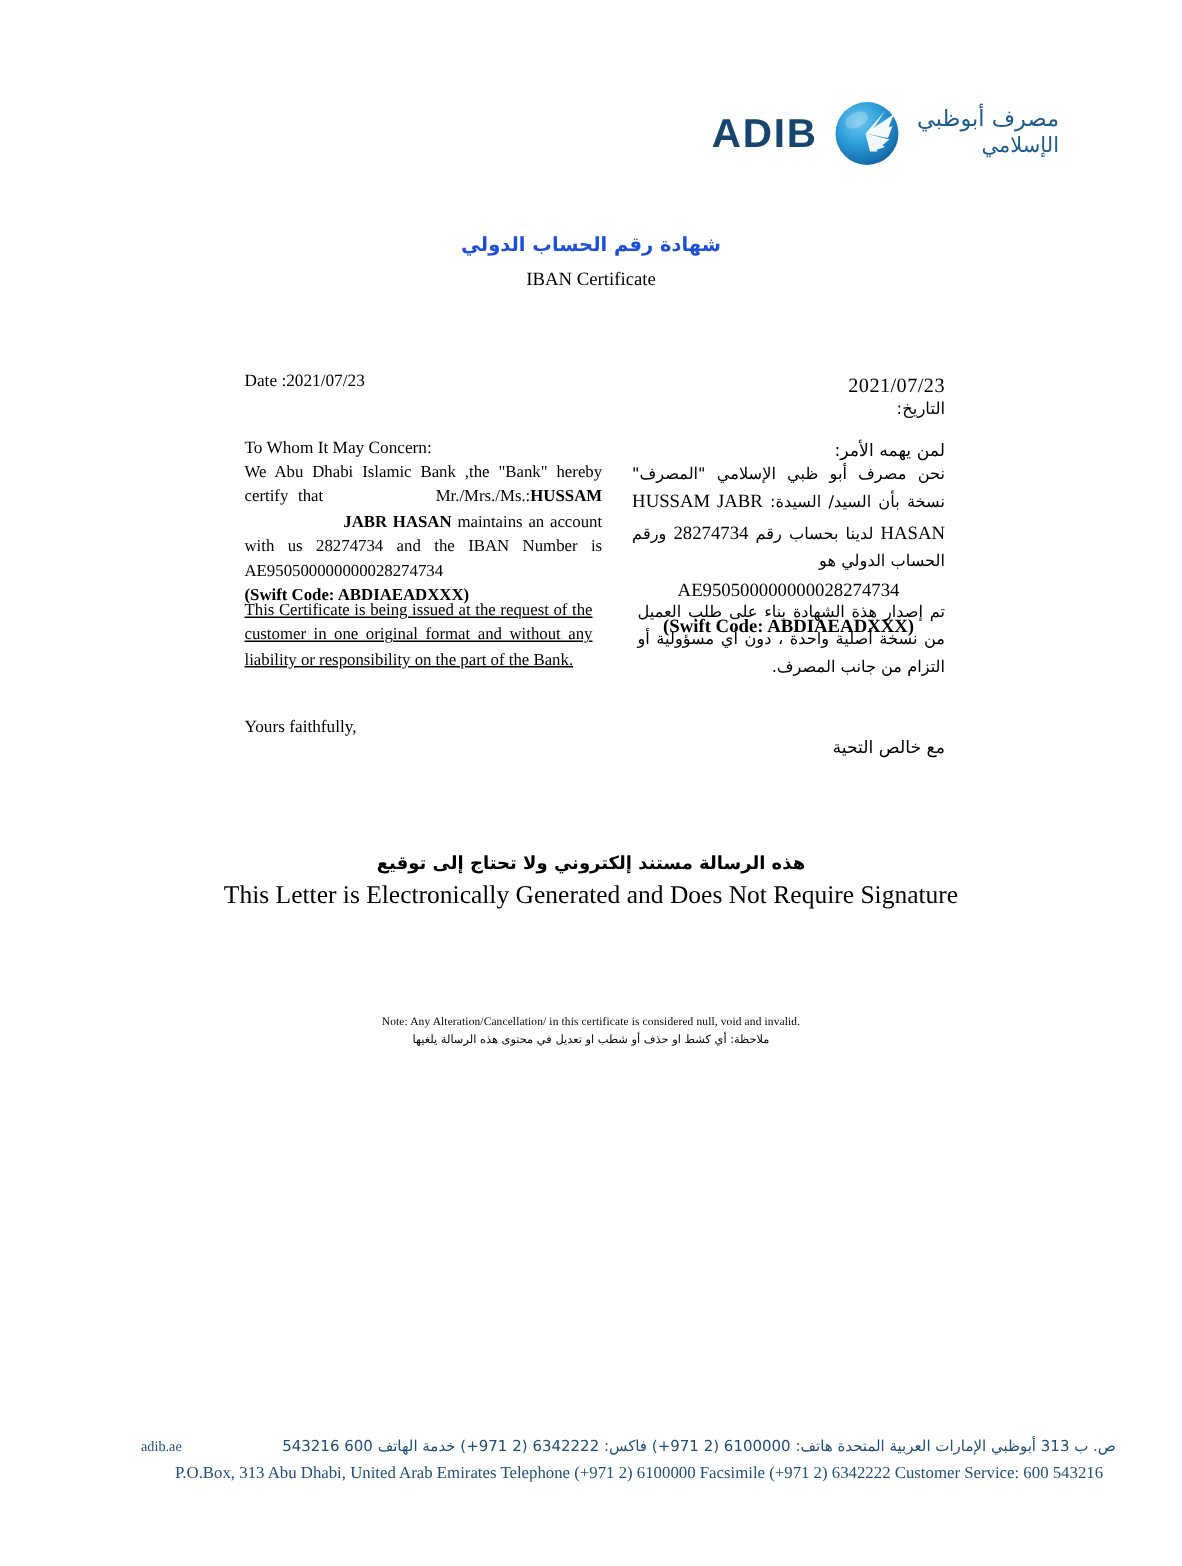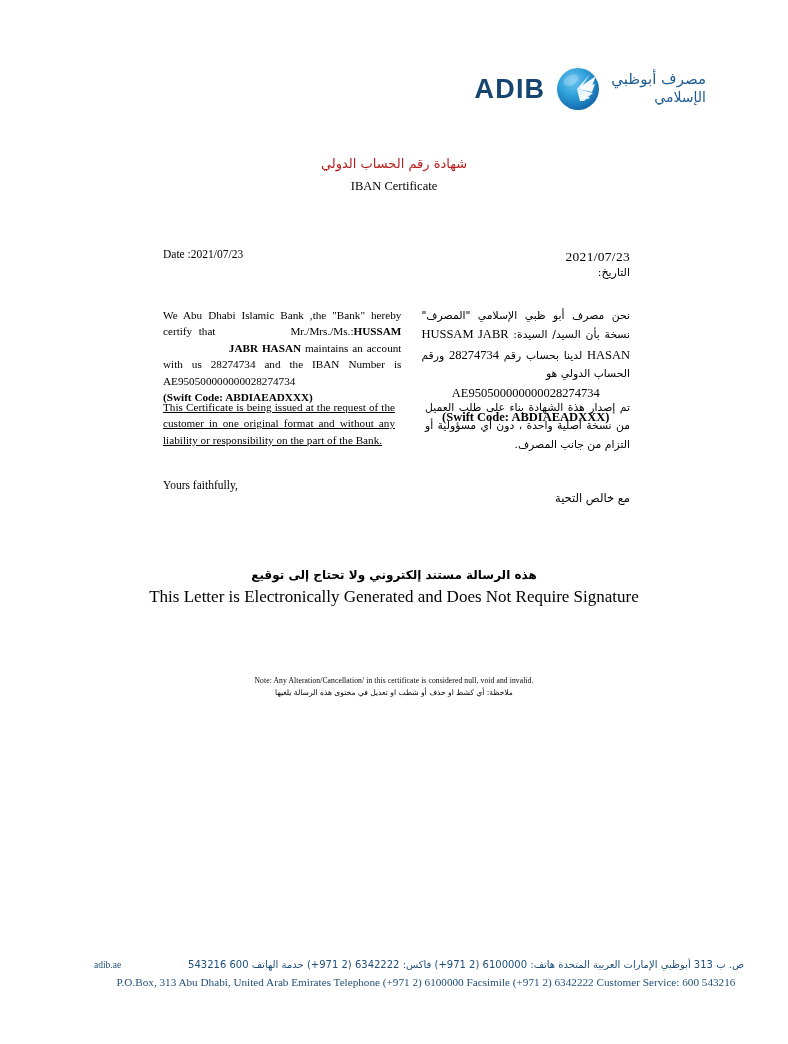--- a/index.html
+++ b/index.html
@@ -68,22 +68,22 @@
   
   .doc-title-ar {
     position: absolute;
     top: 156px;
     left: 0;
     width: 100%;
     text-align: center;
     direction: rtl;
     font-family: "DejaVu Sans", sans-serif;
     font-size: 13px;
-    font-weight: 400;
-    color: #b91c1c;
+    font-weight: 700;
+    color: #1d4ed8;
   }
   .doc-title-en {
     position: absolute;
     top: 179px;
     left: 0;
     width: 100%;
     text-align: center;
     font-size: 12.5px;
     color: #000;
   }
@@ -323,20 +323,24 @@
   <div class="doc-title-en">IBAN Certificate</div>
 
   <div class="meta">
     <div class="meta-row">
       <div class="meta-en">Date :2021/07/23</div>
       <div class="meta-ar">
         <span class="date-val">2021/07/23</span>
         <span>التاريخ:</span>
       </div>
     </div>
+    <div class="meta-row second">
+      <div class="meta-en">To Whom It May Concern:</div>
+      <div class="meta-ar">لمن يهمه الأمر:</div>
+    </div>
   </div>
 
   <div class="body-block">
     <div class="col-en">
       <span>We Abu Dhabi Islamic Bank ,the "Bank" hereby certify that</span>
       <span class="spread"></span>
       <span>Mr./Mrs./Ms.:</span><span class="nm">HUSSAM</span>
       <span class="spread"></span>
       <span class="nm">JABR</span>
       <span class="nm">HASAN</span>

